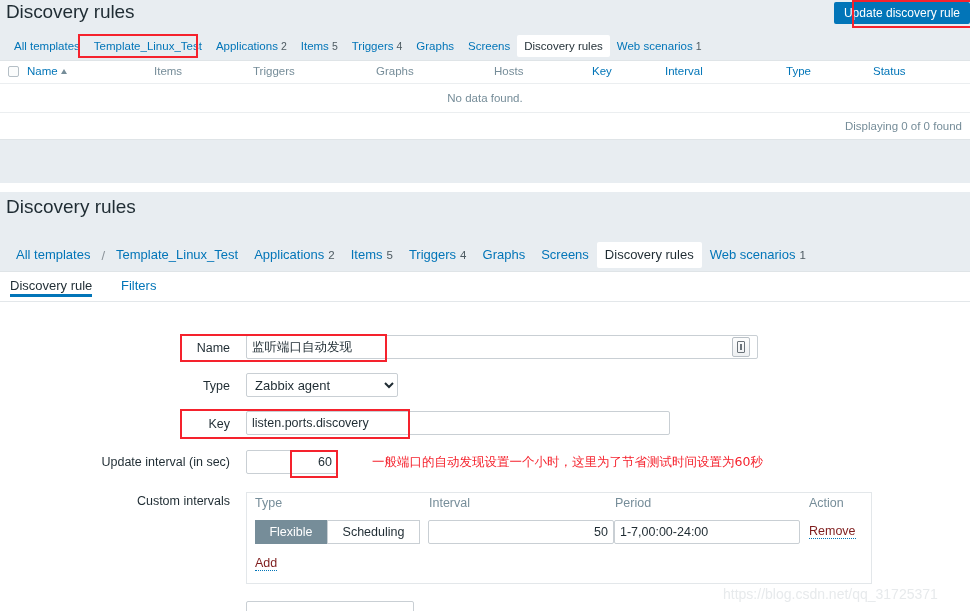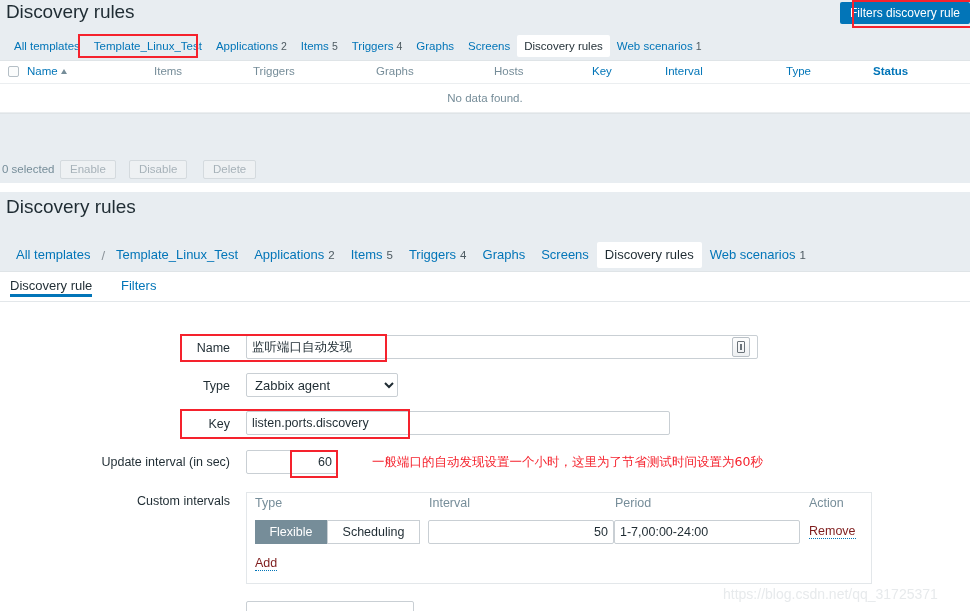--- a/index.html
+++ b/index.html
@@ -394,21 +394,21 @@
     font-family: "Liberation Sans", sans-serif;
   }
 </style>
 </head>
 <body>
 
 <div class="shot1">
 
   <div class="s1-header">
     <div class="s1-title">Discovery rules</div>
-    <button class="create-btn">Filters discovery rule</button>
+    <button class="create-btn">Update discovery rule</button>
   </div>
   <div class="redbox" style="left:852px; top:0px; width:122px; height:28px;"></div>
 
   <div class="s1-tabs">
     <div class="tabrow">
       <span class="tab plain"><span>All templates</span></span>
       <span class="tab plain"><span>Template_Linux_Test</span></span>
       <span class="tab plain"><span>Applications</span><span class="cnt">2</span></span>
       <span class="tab plain"><span>Items</span><span class="cnt">5</span></span>
       <span class="tab plain"><span>Triggers</span><span class="cnt">4</span></span>
@@ -424,31 +424,26 @@
     <div class="thead">
       <span class="chk"></span>
       <span class="th link" style="left:27px;"><span>Name</span><i class="sort-arrow"></i></span>
       <span class="th" style="left:154px;">Items</span>
       <span class="th" style="left:253px;">Triggers</span>
       <span class="th" style="left:376px;">Graphs</span>
       <span class="th" style="left:494px;">Hosts</span>
       <span class="th link" style="left:592px;">Key</span>
       <span class="th link" style="left:665px;">Interval</span>
       <span class="th link" style="left:786px;">Type</span>
-      <span class="th link" style="left:873px;font-weight:bold;">Status</span>
+      <span class="th link" style="left:873px;">Status</span>
     </div>
     <div class="nodata">No data found.</div>
+    <div class="displaying">Displaying 0 of 0 found</div>
   </div>
 
-  <div class="s1-footer">
-    <span class="sel-count">0 selected</span>
-    <button class="gbtn" style="left:60px;">Enable</button>
-    <button class="gbtn" style="left:129px;">Disable</button>
-    <button class="gbtn" style="left:203px;">Delete</button>
-  </div>
 </div>
 
 <div class="shot2">
 
   <div class="s2-title">Discovery rules</div>
 
   <div class="s2-tabs">
     <div class="tabrow2">
       <span class="tab2"><span>All templates</span></span>
       <span class="tab2-sep">/</span>

